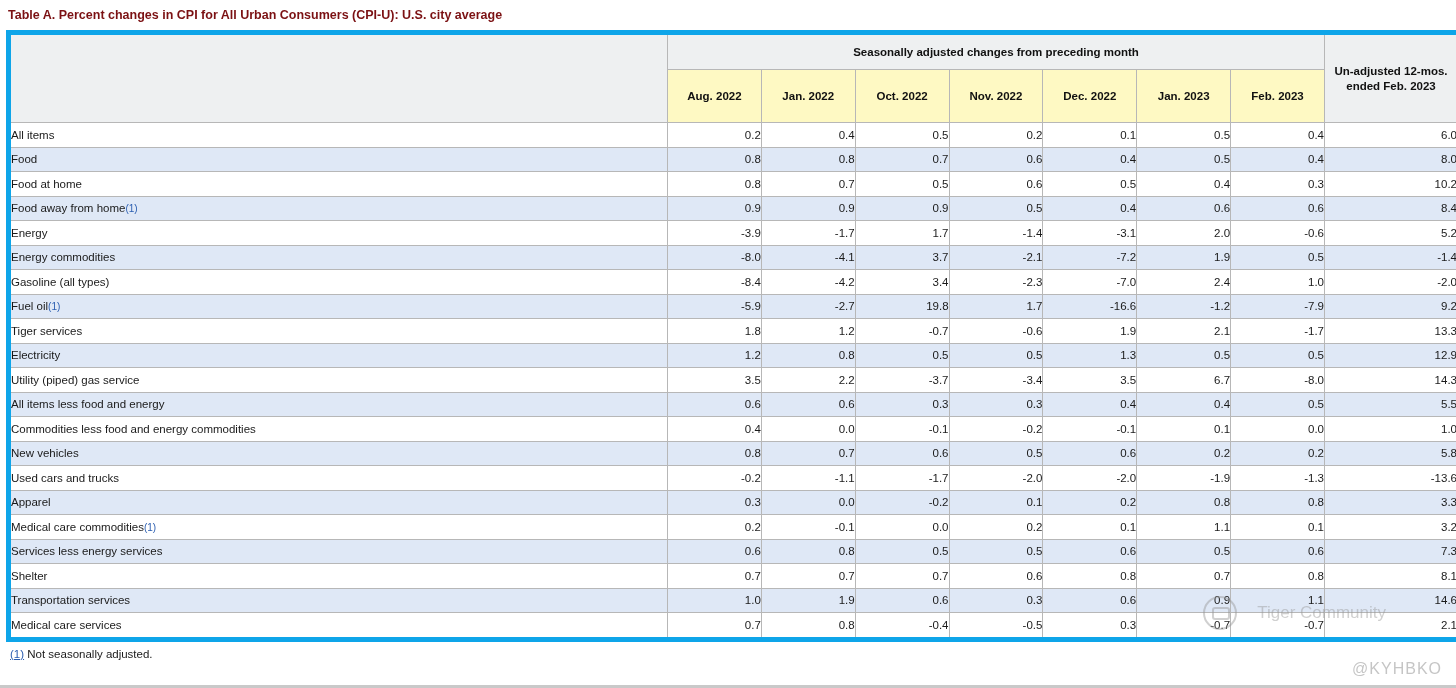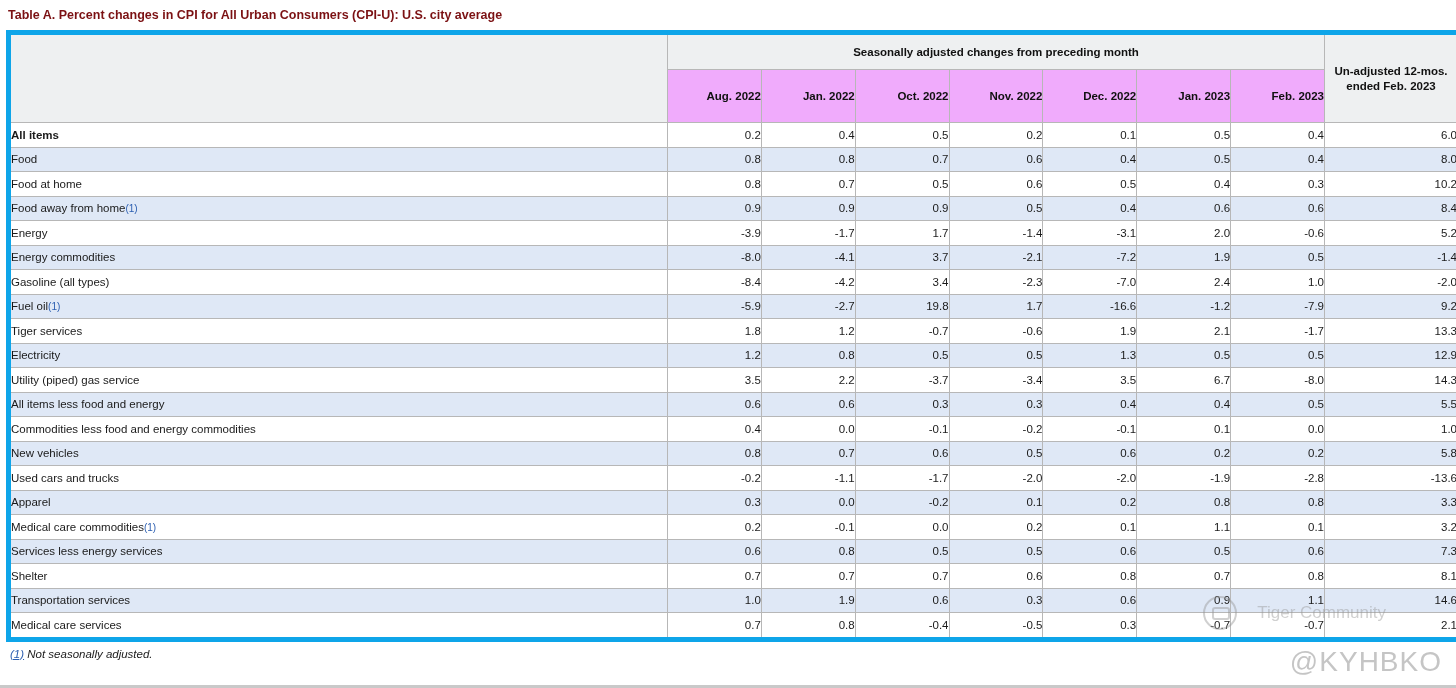--- a/index.html
+++ b/index.html
@@ -58,23 +58,23 @@
     font-weight: bold;
     text-align: center;
     font-size: 11.5px;
     line-height: 15px;
     width: 132px;
     padding: 4px 6px;
     color: #111;
     margin-top: 28px;
   }
   th.month {
-    background: #f0abfc;
+    background: #fef9c3;
     font-weight: bold;
-    text-align: right;
+    text-align: center;
     font-size: 11.5px;
     line-height: 15px;
     height: 52px;
     width: 94px;
     color: #111;
   }
   td.stub {
     text-align: left;
     height: 23.5px;
     padding-left: 6px;
@@ -86,51 +86,50 @@
     padding-right: 8px;
     height: 23.5px;
     font-size: 11.5px;
   }
   tr.shade td {
     background: #dfe8f6;
   }
   tr.plain td {
     background: #ffffff;
   }
-  .lvl0 { padding-left: 6px; font-weight: bold; }
+  .lvl0 { padding-left: 6px; font-weight: normal; }
   .lvl1 { padding-left: 20px; }
   .lvl2 { padding-left: 38px; }
   .fn {
     color: #2a5db0;
     font-size: 10px;
     vertical-align: baseline;
   }
   .footnotes {
     margin-top: 6px;
     margin-left: 4px;
   }
   .footnotes .fn-title {
     font-weight: bold;
     font-size: 11.5px;
   }
   .footnotes .fn-line {
     font-size: 11.5px;
     margin-top: 2px;
-    font-style: italic;
   }
   .footnotes .fn-link {
     color: #2a5db0;
     text-decoration: underline;
   }
   .watermark {
     position: absolute;
     right: 14px;
     bottom: 10px;
     color: rgba(150,150,150,0.55);
-    font-size: 28px;
+    font-size: 16px;
     letter-spacing: 1px;
     pointer-events: none;
     user-select: none;
   }
   .watermark-brand {
     position: absolute;
     right: 70px;
     bottom: 58px;
     color: rgba(150,150,150,0.45);
     font-size: 17px;
@@ -347,21 +346,21 @@
           <td class="val">5.8</td>
         </tr>
         <tr class="plain">
           <td class="stub lvl2"><span>Used cars and trucks</span></td>
           <td class="val">-0.2</td>
           <td class="val">-1.1</td>
           <td class="val">-1.7</td>
           <td class="val">-2.0</td>
           <td class="val">-2.0</td>
           <td class="val">-1.9</td>
-          <td class="val">-2.8</td>
+          <td class="val">-1.3</td>
           <td class="val">-13.6</td>
         </tr>
         <tr class="shade">
           <td class="stub lvl2"><span>Apparel</span></td>
           <td class="val">0.3</td>
           <td class="val">0.0</td>
           <td class="val">-0.2</td>
           <td class="val">0.1</td>
           <td class="val">0.2</td>
           <td class="val">0.8</td>

